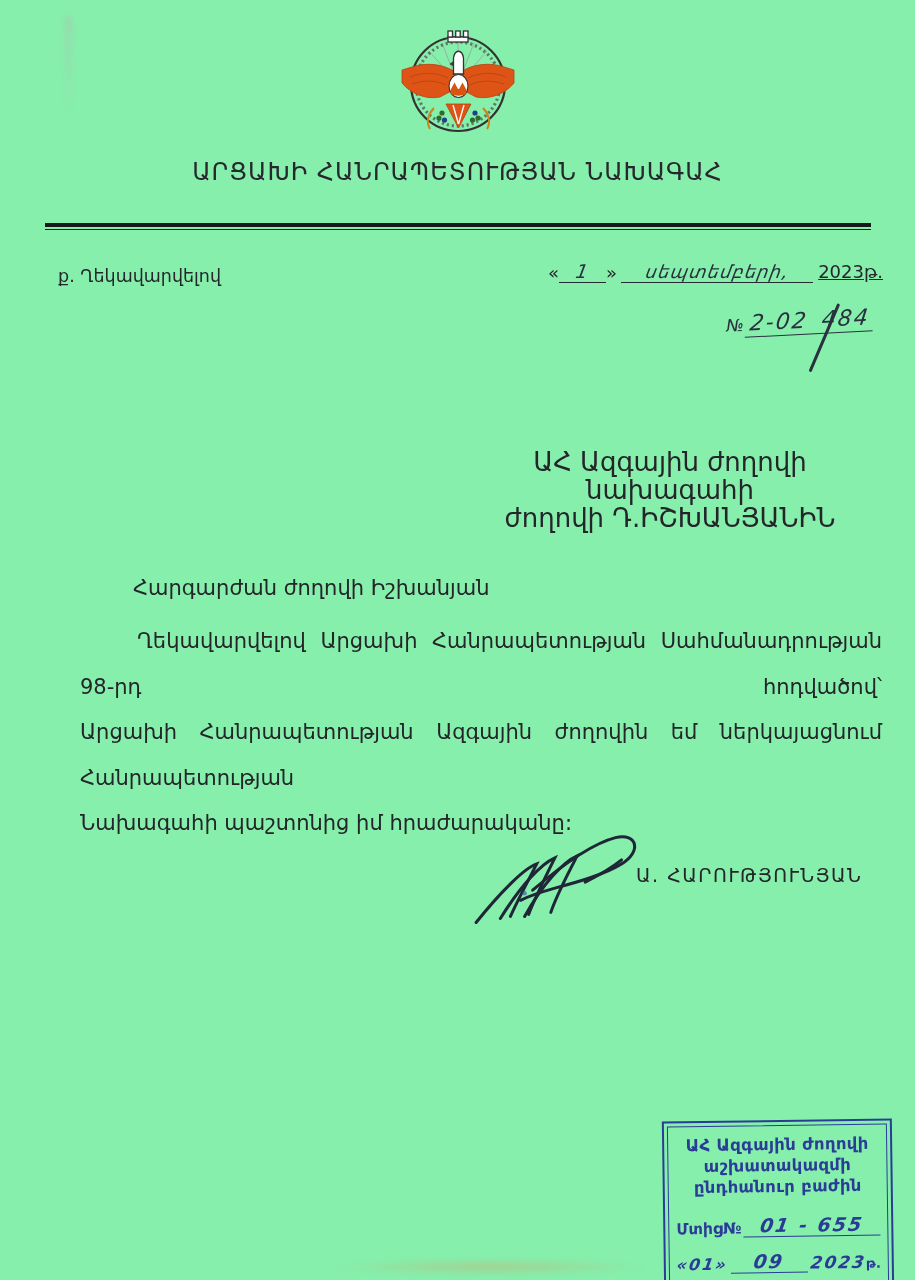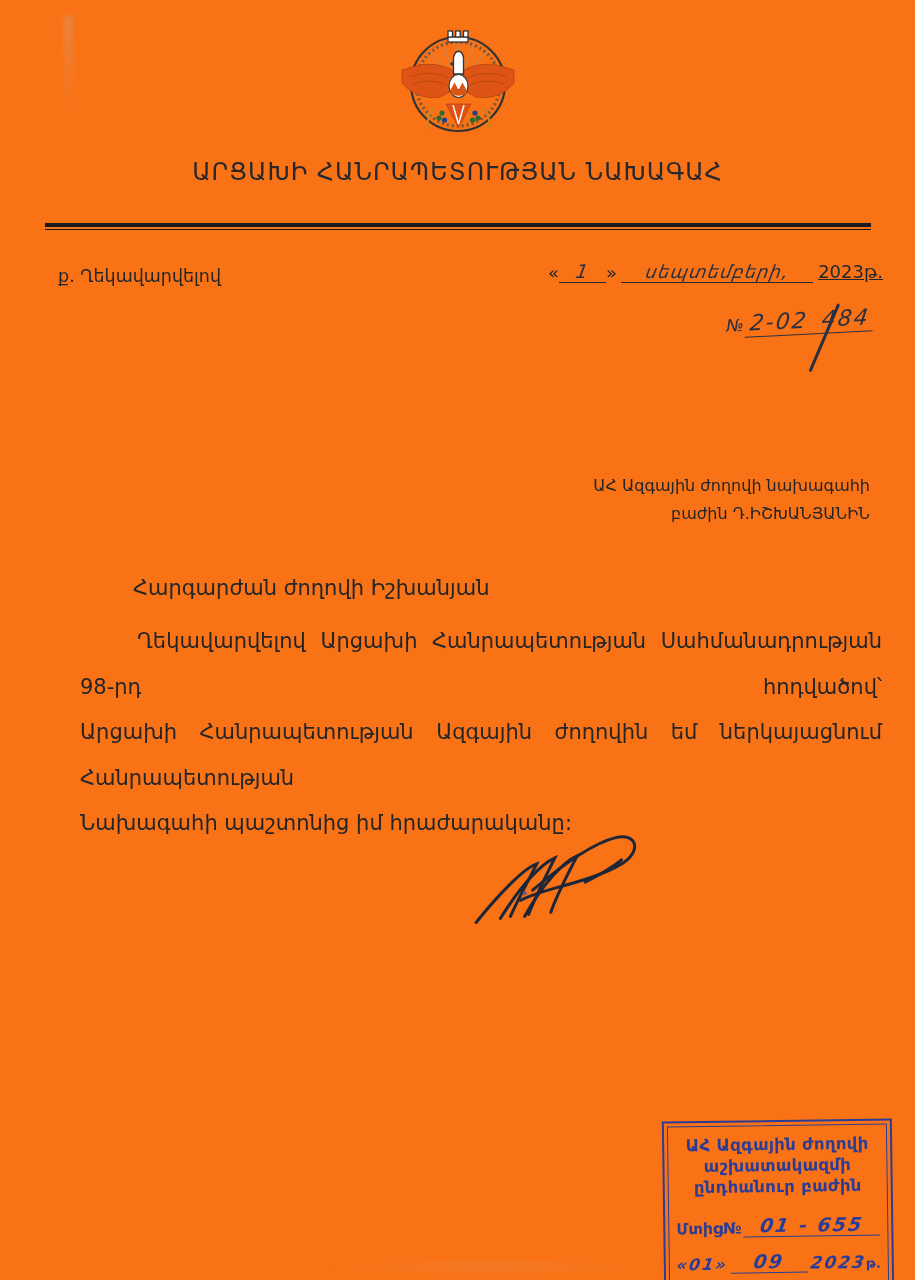--- a/index.html
+++ b/index.html
@@ -1,21 +1,21 @@
 <!DOCTYPE html>
 <html><head>
 <meta charset="utf-8">
 <style>
   html,body { margin:0; padding:0; }
   body {
     width:915px; height:1280px; background:#f4f4f2;
     font-family:"DejaVu Sans", sans-serif; color:#22252a;
   }
   .page {
-    position:relative; width:915px; height:1280px; background:#f97316;
+    position:relative; width:915px; height:1280px; background:#86efac;
     overflow:hidden;
   }
 
   
   .emblem { position:absolute; left:398px; top:20px; width:120px; height:120px; }
   .title {
     position:absolute; left:0; top:158px; width:915px; text-align:center;
     font-size:24px; letter-spacing:1px; color:#26282d; font-weight:normal;
   }
   .rule { position:absolute; left:45px; top:223px; width:826px; }
@@ -49,22 +49,22 @@
   .ref-num { border-bottom:1.7px solid #2a3040; padding:0 2px 1px 6px;
              display:inline-flex; align-items:flex-end; }
   .ref-hand { font-size:22px; letter-spacing:2px; }
   .big-slash {
     position:absolute; left:96px; top:-6px; width:2.6px; height:74px;
     background:#2a3040; transform:rotate(26deg); border-radius:2px;
   }
 
   
   .addressee {
-    position:absolute; left:470px; top:472px; width:400px; text-align:right;
-    font-size:16px; line-height:28px; color:#232529;
+    position:absolute; left:470px; top:448px; width:400px; text-align:center;
+    font-size:26px; line-height:28px; color:#232529;
   }
 
   
   .salutation { position:absolute; left:133px; top:576px; font-size:21px; color:#232529; }
   .body-block { position:absolute; left:80px; top:619px; width:802px;
                 font-size:21px; line-height:45.5px; color:#232529; }
   .body-line { text-align:justify; text-align-last:justify; }
   .body-line.first { text-indent:57px; }
   .body-line.last { text-align:center; text-align-last:left; }
 
@@ -195,21 +195,21 @@
     <span class="ref-label">№</span>
     <span class="ref-num">
       <span class="hand ref-hand">2-02</span>
       <span class="hand ref-hand" style="margin-left:14px">484</span>
       <span class="big-slash"></span>
     </span>
   </div>
 
   <div class="addressee">
     <div>ԱՀ Ազգային ժողովի նախագահի</div>
-    <div>բաժին Դ.ԻՇԽԱՆՅԱՆԻՆ</div>
+    <div>ժողովի Դ.ԻՇԽԱՆՅԱՆԻՆ</div>
   </div>
 
   <div class="salutation">Հարգարժան ժողովի Իշխանյան</div>
 
   <div class="body-block">
     <div class="body-line first">Ղեկավարվելով Արցախի Հանրապետության Սահմանադրության 98-րդ հոդվածով՝</div>
     <div class="body-line">Արցախի Հանրապետության Ազգային ժողովին եմ ներկայացնում Հանրապետության</div>
     <div class="body-line last">Նախագահի պաշտոնից իմ հրաժարականը:</div>
   </div>
 
@@ -218,20 +218,21 @@
       <g fill="none" stroke="#1f2637" stroke-width="3" stroke-linecap="round">
         <path d="M10,104 C34,74 58,50 70,46 C62,62 50,84 44,98"></path>
         <path d="M34,100 C54,68 74,46 88,40 C80,56 68,80 62,96"></path>
         <path d="M58,98 C76,66 96,44 110,38 C102,54 90,76 84,94"></path>
         <path d="M66,72 C92,50 124,26 148,20 C170,15 174,34 154,46 C136,57 110,64 88,70 C74,74 62,78 54,82"></path>
         <path d="M118,64 C130,58 144,50 154,42"></path>
       </g>
       <circle cx="58" cy="75" r="2.2" fill="#3355aa" opacity="0.65"></circle>
     </svg>
   </div>
+  <div class="sig-name">Ա. ՀԱՐՈՒԹՅՈՒՆՅԱՆ</div>
 
   <div class="stamp">
     <div class="stamp-outer">
       <div class="stamp-inner">
         <div class="stamp-org">
           <div>ԱՀ Ազգային ժողովի</div>
           <div>աշխատակազմի</div>
           <div>ընդհանուր բաժին</div>
         </div>
         <div class="stamp-entry">

